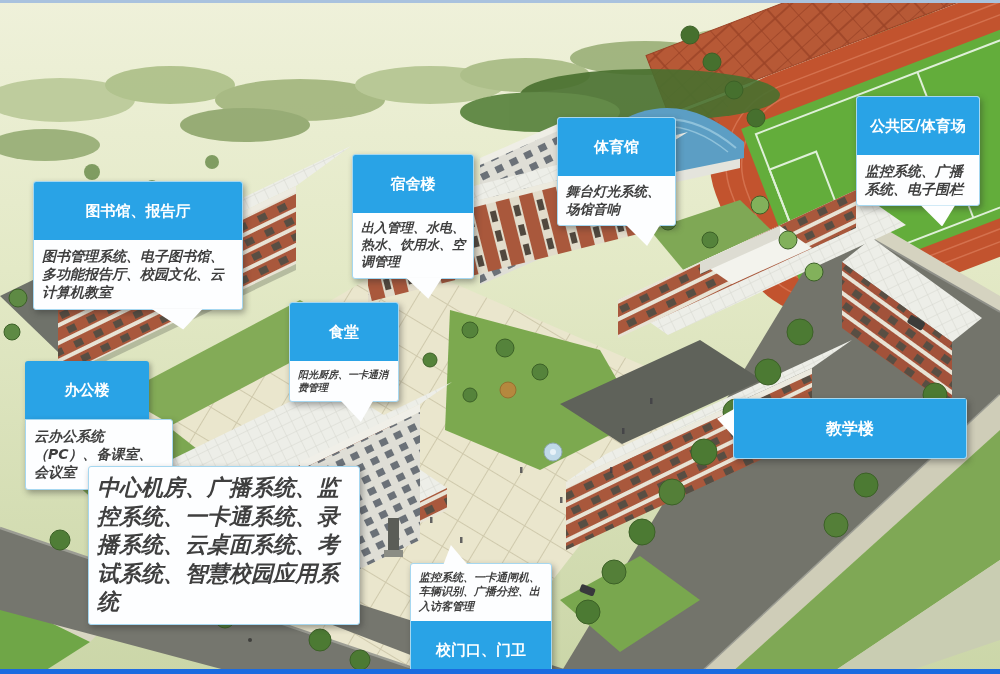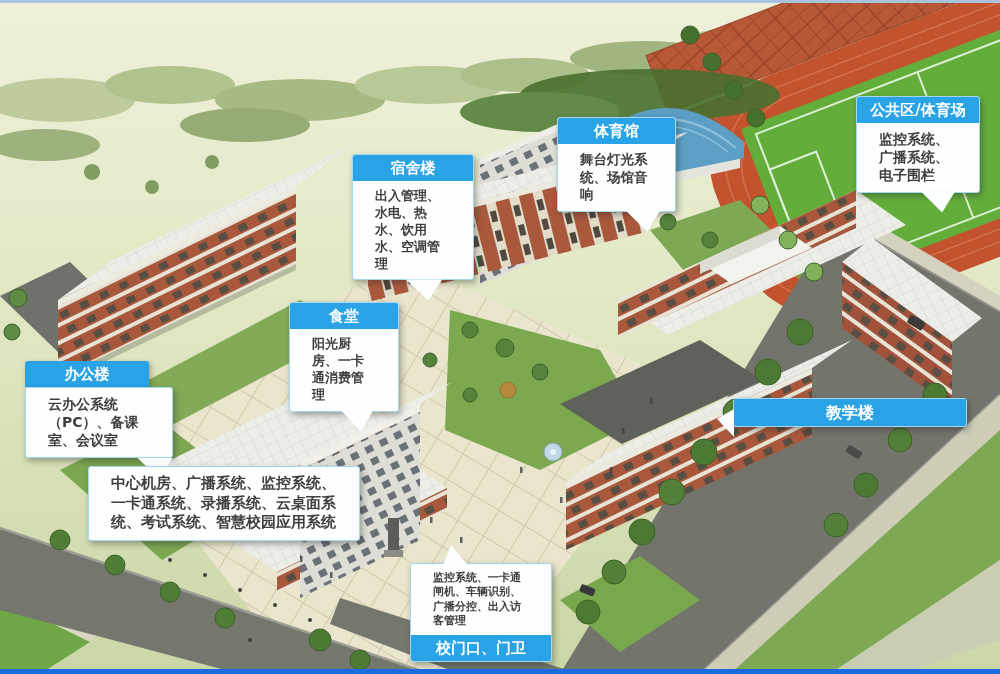--- a/index.html
+++ b/index.html
@@ -15,27 +15,27 @@
   .callout{
     position:absolute;z-index:5;
     background:var(--callout-body-bg,#FDFEFF);
     border:1px solid var(--callout-border,#A5D7F0);
     border-radius:3px;
     box-shadow:2px 3px 6px rgba(40,40,40,.4);
   }
   .callout .hd{
     background:var(--callout-header,#29A3E6);
     color:#fff;font-weight:bold;font-size:15px;line-height:1.2;
-    text-align:center;padding:4px 3px;border-radius:2px 2px 0 0;
+    text-align:center;padding:20px 3px;border-radius:2px 2px 0 0;
   }
   .callout .hd.hd-bottom{border-radius:0 0 2px 2px;}
   .callout .hd.hd-big{font-size:16px;}
   .callout .bd{
     color:var(--callout-text,#3F3F3F);font-weight:bold;font-size:14px;
-    line-height:1.3;padding:7px 22px;
+    line-height:1.3;padding:7px 8px;font-style:italic;
   }
   .tail{
     position:absolute;background:var(--callout-body-bg,#FDFEFF);
     filter:drop-shadow(1px 2px 2px rgba(0,0,0,.3));
   }
   .tail-down{top:100%;height:21px;clip-path:polygon(0 0,100% 0,62% 100%);}
   .tail-left{right:100%;width:17px;clip-path:polygon(100% 0,100% 100%,0 35%);}
   .tail-up{bottom:100%;height:19px;clip-path:polygon(10% 100%,100% 100%,38% 0);}
 </style>
 </head>
@@ -271,20 +271,25 @@
         <circle cx="205" cy="575" r="2"></circle>
         <circle cx="240" cy="590" r="2"></circle>
       <circle cx="275" cy="605" r="2"></circle>
         <circle cx="310" cy="620" r="2"></circle>
         <circle cx="250" cy="640" r="2"></circle>
       <circle cx="490" cy="630" r="2"></circle>
         <circle cx="520" cy="645" r="2"></circle>
     </g>
   </svg>
 
+  <div class="callout" style="left:33px;top:181px;width:208px">
+    <div class="hd">图书馆、报告厅</div>
+    <div class="bd">图书管理系统、电子图书馆、多功能报告厅、校园文化、云计算机教室</div>
+    <span class="tail tail-down" style="left:117px;width:52px"></span>
+  </div>
 
   <div class="callout" style="left:352px;top:154px;width:120px">
     <div class="hd">宿舍楼</div>
     <div class="bd" style="font-size:13px">出入管理、水电、热水、饮用水、空调管理</div>
     <span class="tail tail-down" style="left:53px;width:36px"></span>
   </div>
 
   <div class="callout" style="left:557px;top:117px;width:117px">
     <div class="hd">体育馆</div>
     <div class="bd" style="font-size:13.5px">舞台灯光系统、场馆音响</div>
@@ -292,32 +297,32 @@
   </div>
 
   <div class="callout" style="left:856px;top:96px;width:122px">
     <div class="hd">公共区/体育场</div>
     <div class="bd">监控系统、广播系统、电子围栏</div>
     <span class="tail tail-down" style="left:64px;width:34px"></span>
   </div>
 
   <div class="callout" style="left:289px;top:302px;width:108px">
     <div class="hd">食堂</div>
-    <div class="bd" style="font-size:13px">阳光厨房、一卡通消费管理</div>
+    <div class="bd" style="font-size:10px">阳光厨房、一卡通消费管理</div>
     <span class="tail tail-down" style="left:51px;width:32px"></span>
   </div>
 
   <div class="callout" style="left:25px;top:361px;width:148px;border-top:none;background:transparent;border:none;box-shadow:none">
     <div class="hd" style="width:118px;border-radius:3px 3px 0 0;box-shadow:2px 2px 5px rgba(40,40,40,.35)">办公楼</div>
     <div class="bd" style="background:var(--callout-body-bg,#FDFEFF);border:1px solid var(--callout-border,#A5D7F0);border-radius:0 3px 3px 3px;box-shadow:2px 3px 6px rgba(40,40,40,.4)">云办公系统（PC）、备课室、会议室</div>
     <span class="tail tail-down" style="left:112px;width:36px"></span>
   </div>
 
   <div class="callout" style="left:88px;top:466px;width:270px">
-    <div class="bd" style="font-size:15px">中心机房、广播系统、监控系统、一卡通系统、录播系统、云桌面系统、考试系统、智慧校园应用系统</div>
+    <div class="bd" style="font-size:22px">中心机房、广播系统、监控系统、一卡通系统、录播系统、云桌面系统、考试系统、智慧校园应用系统</div>
   </div>
 
   <div class="callout" style="left:733px;top:398px;width:232px">
     <div class="hd hd-bottom hd-big">教学楼</div>
     <span class="tail tail-left" style="top:10px;height:28px"></span>
   </div>
 
   <div class="callout" style="left:410px;top:563px;width:140px">
     <div class="bd" style="font-size:11px">监控系统、一卡通闸机、车辆识别、广播分控、出入访客管理</div>
     <div class="hd hd-bottom">校门口、门卫</div>

